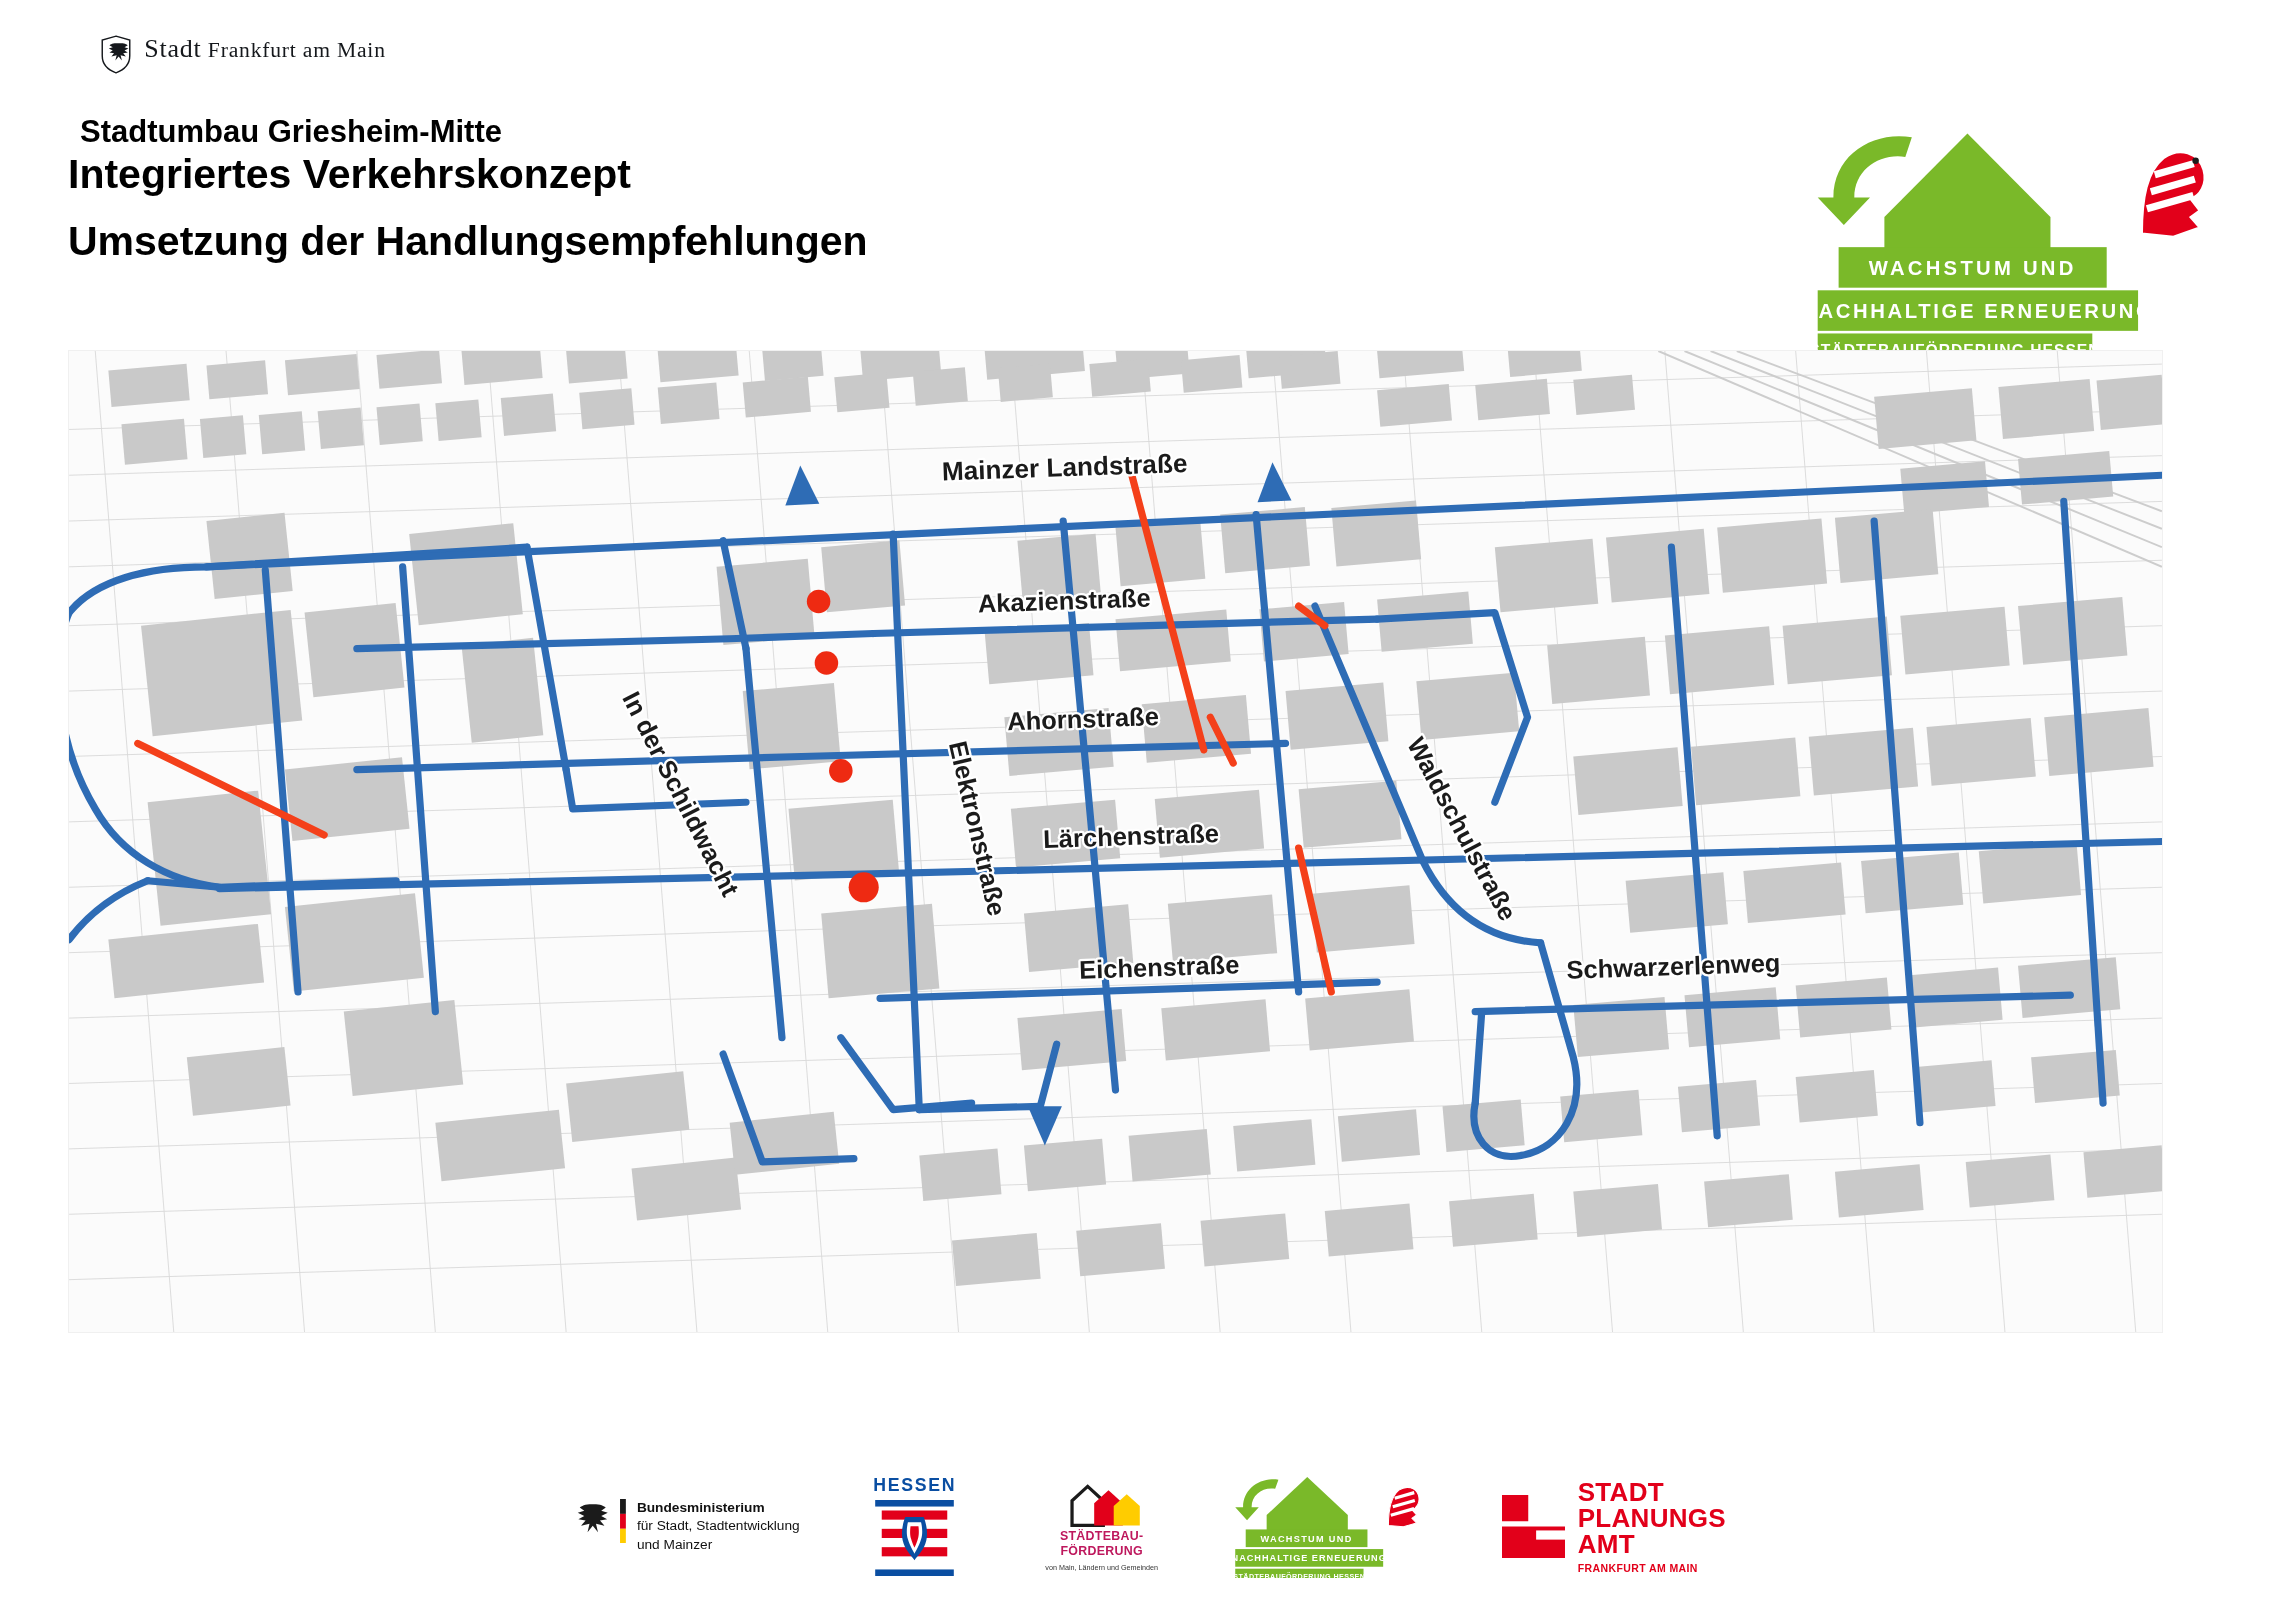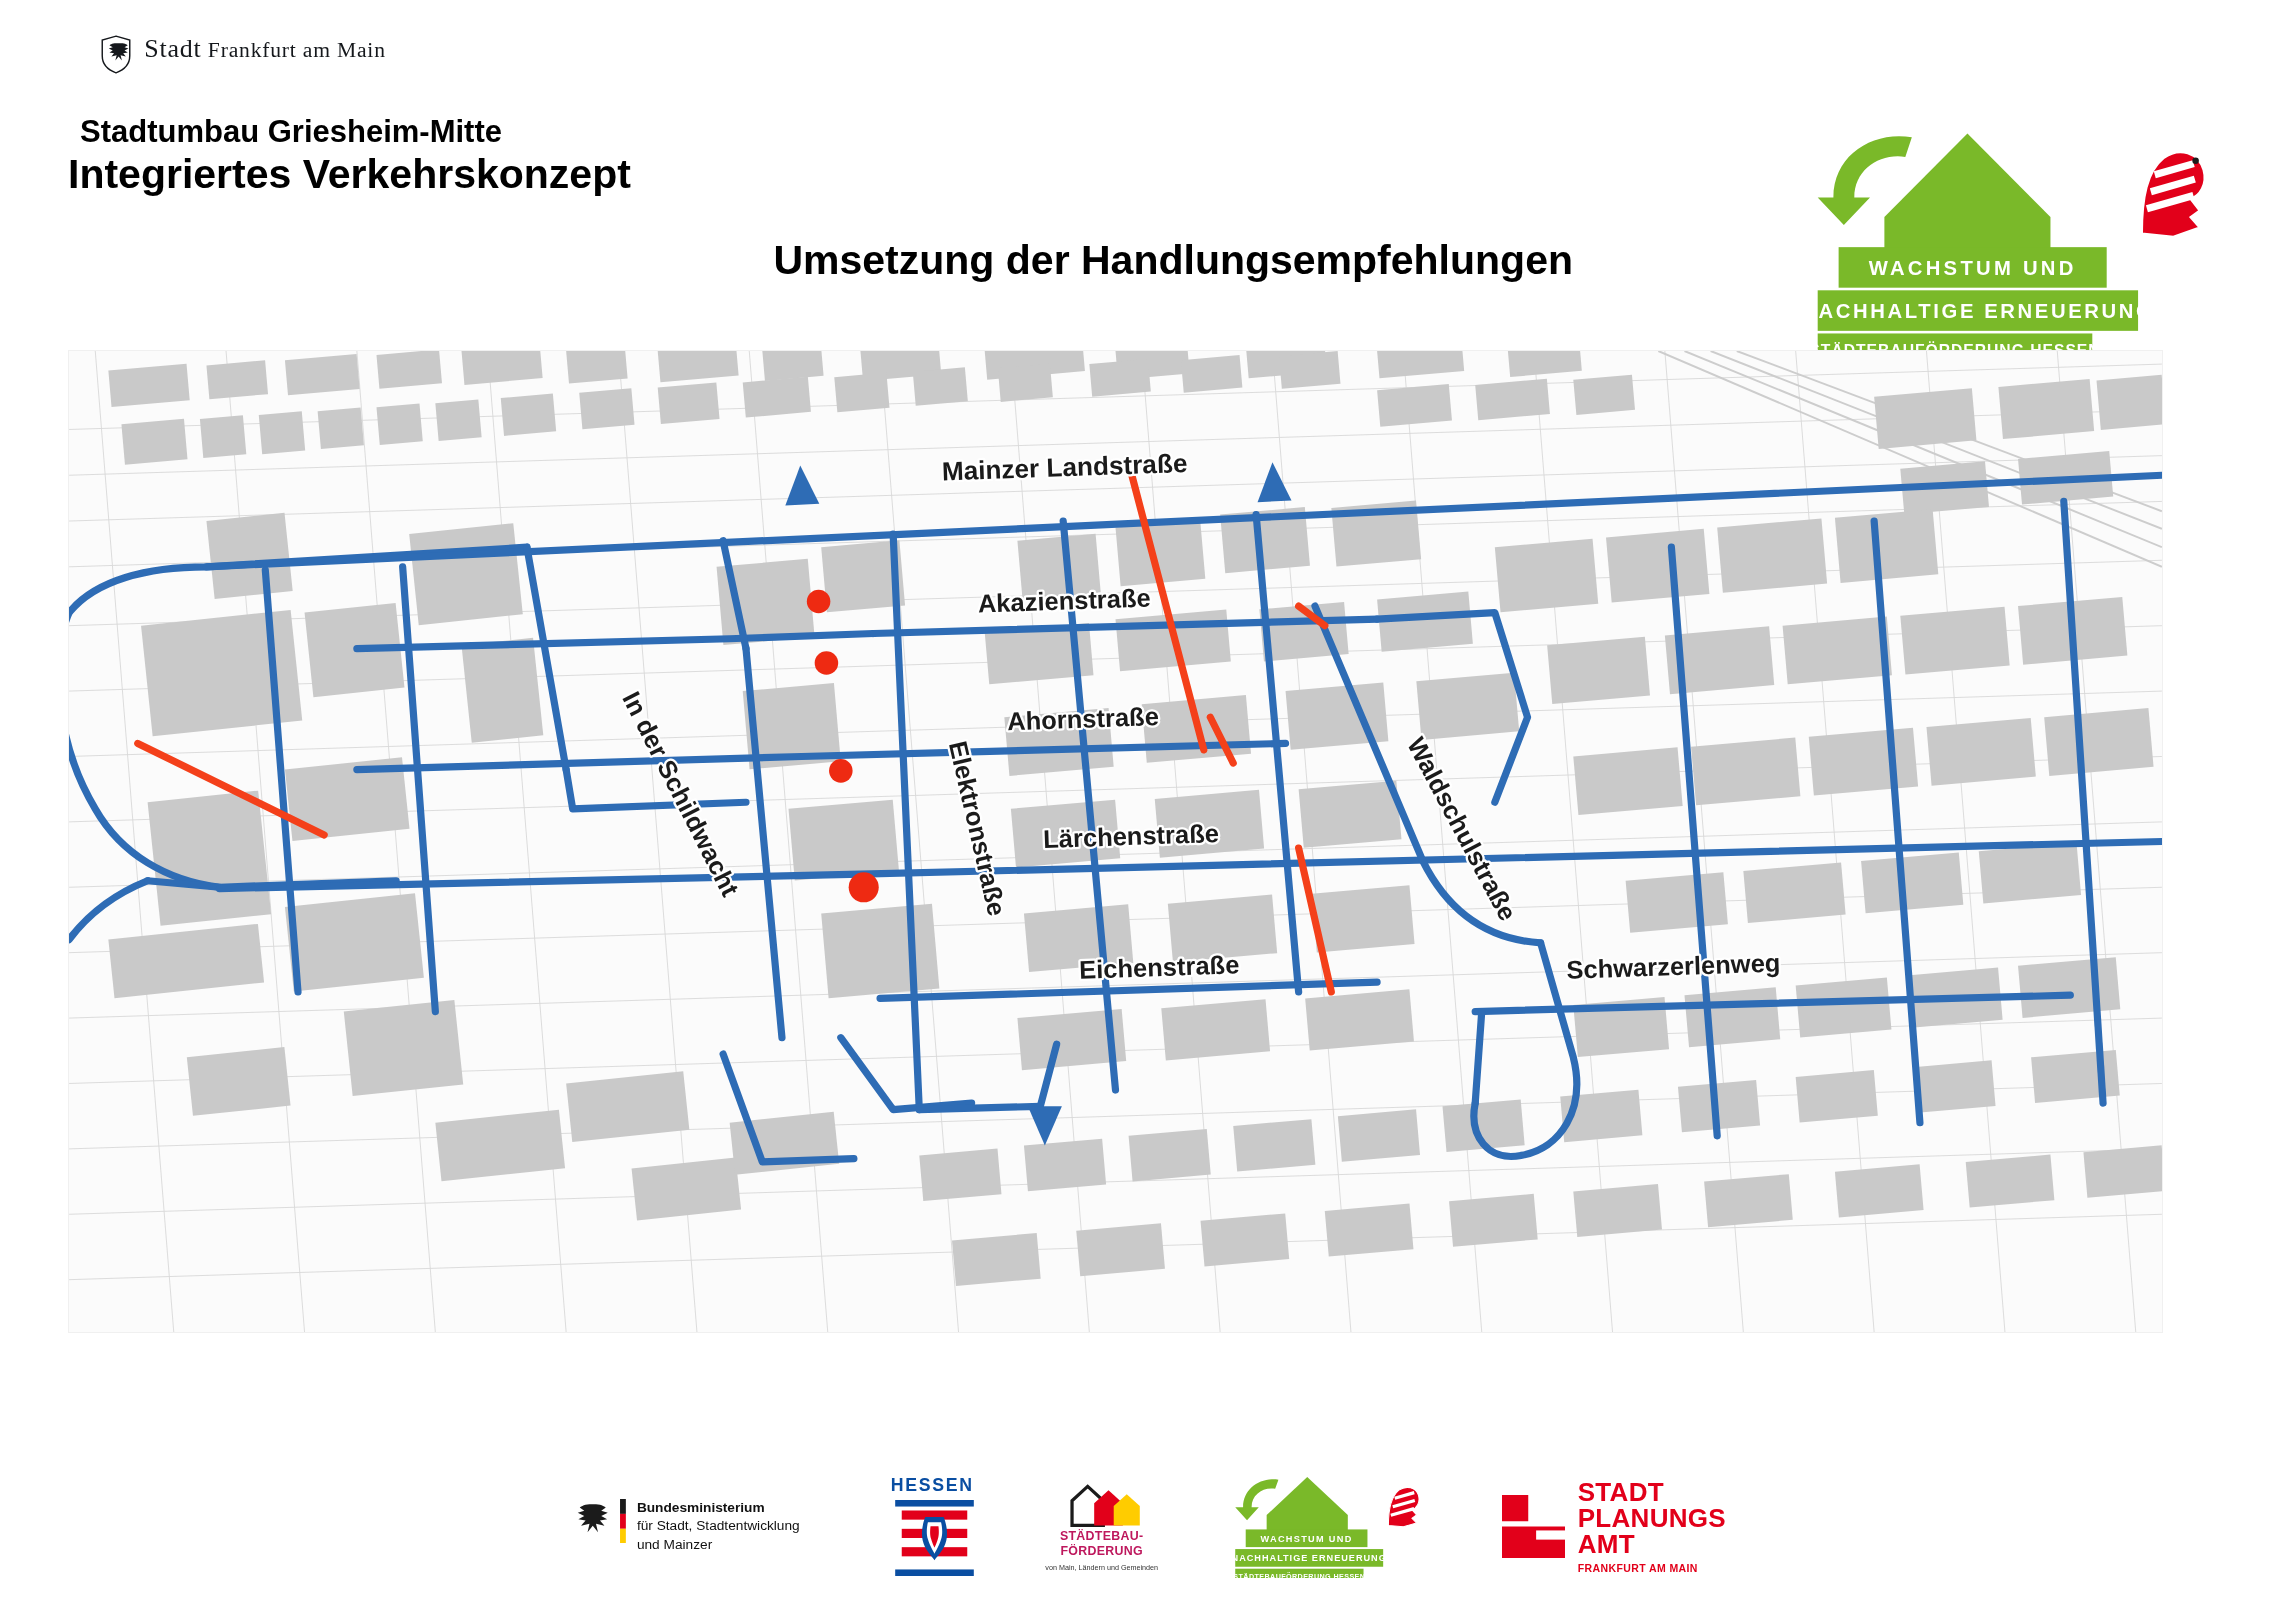--- a/index.html
+++ b/index.html
@@ -60,22 +60,21 @@
     font-weight: bold;
     color: #000;
     line-height: 1.14;
     margin-top: 1.3px;
   }
   #title-block .line-big2 {
     font-size: 41px;
     font-weight: bold;
     color: #000;
     line-height: 1.14;
-    margin-top: 39px;
-    text-align: right;
+    margin-top: 20px;
   }
 
   
   #programme-logo {
     position: absolute;
     right: 56px;
     top: 119px;
     width: 432px;
     height: 255px;
   }
@@ -135,21 +134,21 @@
     white-space: nowrap;
   }
   .bmwsb .txt b { font-weight: bold; }
   .bmwsb .flagbar {
     width: 5.9px;
     height: 44px;
   }
 
   .hessen-logo {
     width: 118px;
-    text-align: right;
+    text-align: center;
   }
   .hessen-logo .hname {
     font-size: 17.7px;
     font-weight: bold;
     letter-spacing: 1.7px;
     color: #0a4ea2;
     margin-bottom: 3.9px;
   }
 
   .stbf {

